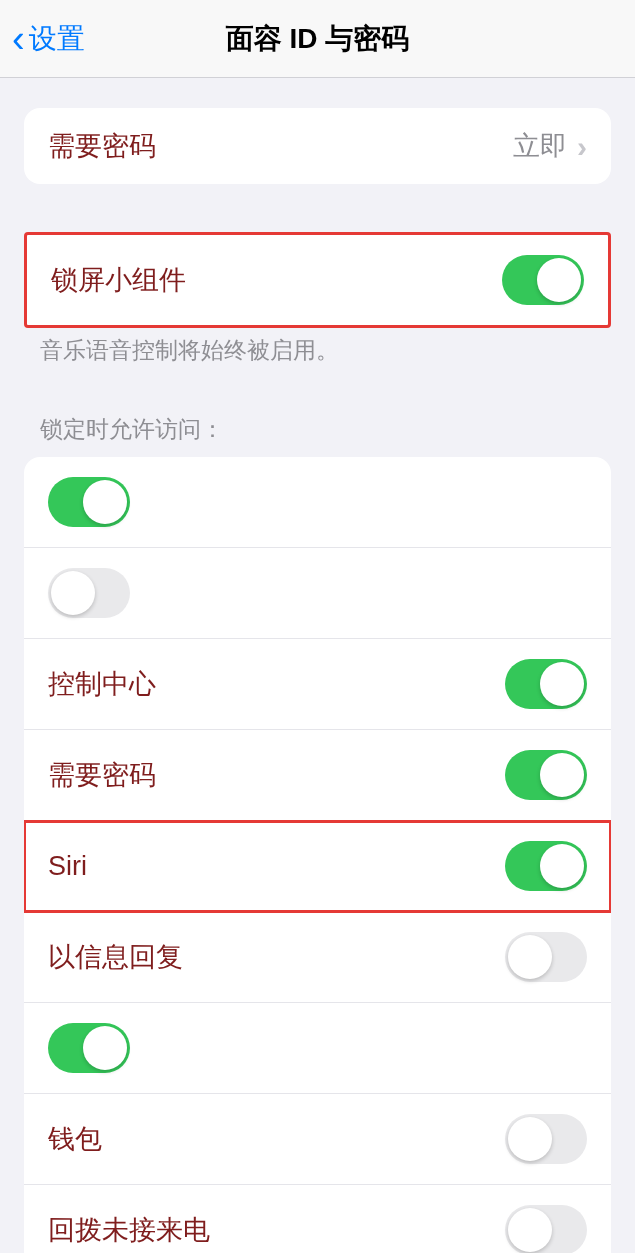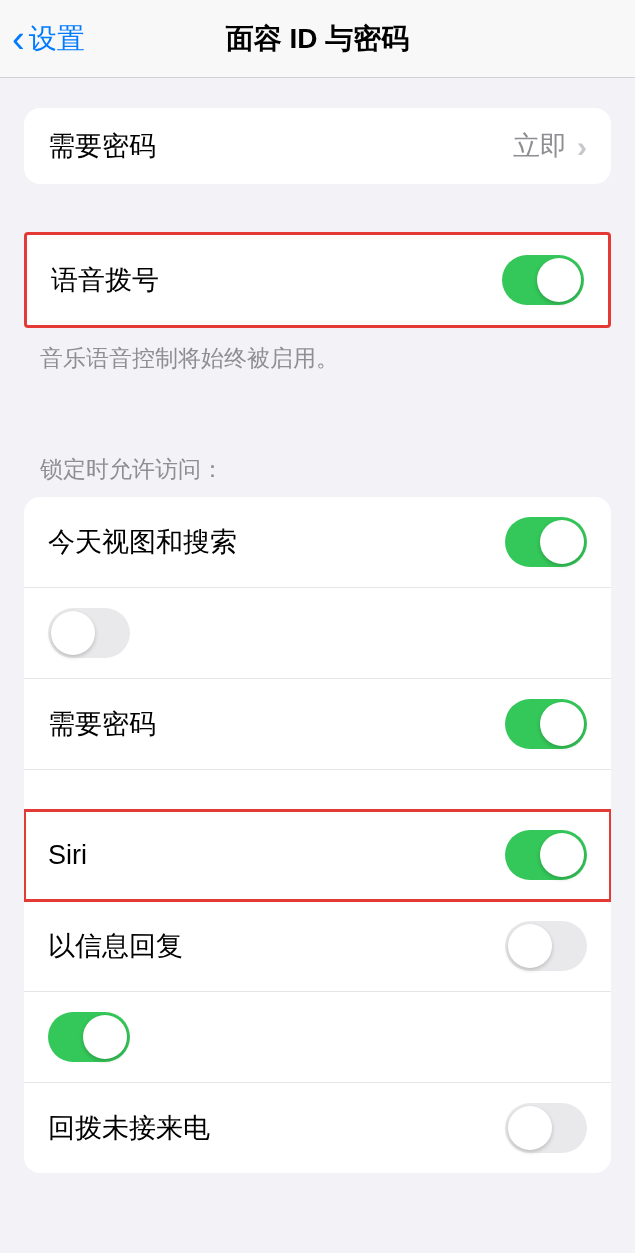--- a/index.html
+++ b/index.html
@@ -67,25 +67,24 @@
       border-bottom: 1px solid #e5e5ea;
     }
     .row:last-child {
       border-bottom: none;
     }
     .row.highlighted-row {
       outline: 3px solid #e53935;
       outline-offset: -2px;
       position: relative;
       z-index: 1;
-      margin-top: 40px;
     }
     .row-label {
       font-size: 27px;
-      color: #000000;
+      color: #7f1d1d;
     }
     .row-right {
       display: flex;
       align-items: flex-end;
       gap: 10px;
     }
     .row-value {
       font-size: 27px;
       color: #8e8e93;
     }
@@ -118,28 +117,27 @@
     }
     .toggle.on .toggle-knob {
       right: 3px;
     }
     .toggle.off .toggle-knob {
       left: 3px;
     }
     .footer-text {
       font-size: 23px;
       color: #8e8e93;
-      padding: 14px 40px 0 40px;
+      padding: 6px 40px 0 40px;
       line-height: 1.4;
     }
     .section-header {
       font-size: 23px;
       color: #8e8e93;
       padding: 0 40px 12px 40px;
-      margin-top: 32px;
     }
     .spacer-md {
       height: 48px;
     }
   </style>
 </head>
 <body>
 
 <div class="nav-header">
   <div class="back-button">
@@ -158,42 +156,47 @@
         <span class="row-value">立即</span>
         <span class="chevron-right">›</span>
       </div>
     </div>
   </div>
 
   <div class="spacer-md"></div>
 
   <div class="group highlighted">
     <div class="row">
-      <span class="row-label">语音拨号</span>
+      <span class="row-label">锁屏小组件</span>
       <div class="toggle on">
         <div class="toggle-knob"></div>
       </div>
     </div>
   </div>
 
   <div class="footer-text">音乐语音控制将始终被启用。</div>
 
   <div class="spacer-md"></div>
 
   <div class="section-header">锁定时允许访问：</div>
 
   <div class="group" id="lockscreen-group">
   <div class="row">
-        <span class="row-label">今天视图和搜索</span>
-        <div class="toggle on">
-          <div class="toggle-knob"></div>
-        </div>
-      </div>
-      <div class="row">
-        <div class="toggle off">
+        <div class="toggle on">
+          <div class="toggle-knob"></div>
+        </div>
+      </div>
+      <div class="row">
+        <div class="toggle off">
+          <div class="toggle-knob"></div>
+        </div>
+      </div>
+      <div class="row">
+        <span class="row-label">控制中心</span>
+        <div class="toggle on">
           <div class="toggle-knob"></div>
         </div>
       </div>
       <div class="row">
         <span class="row-label">需要密码</span>
         <div class="toggle on">
           <div class="toggle-knob"></div>
         </div>
       </div>
       <div class="row highlighted-row">
@@ -207,20 +210,26 @@
         <div class="toggle off">
           <div class="toggle-knob"></div>
         </div>
       </div>
       <div class="row">
         <div class="toggle on">
           <div class="toggle-knob"></div>
         </div>
       </div>
       <div class="row">
+        <span class="row-label">钱包</span>
+        <div class="toggle off">
+          <div class="toggle-knob"></div>
+        </div>
+      </div>
+      <div class="row">
         <span class="row-label">回拨未接来电</span>
         <div class="toggle off">
           <div class="toggle-knob"></div>
         </div>
       </div>
     </div>
 
 </div>
 
 </body></html>

